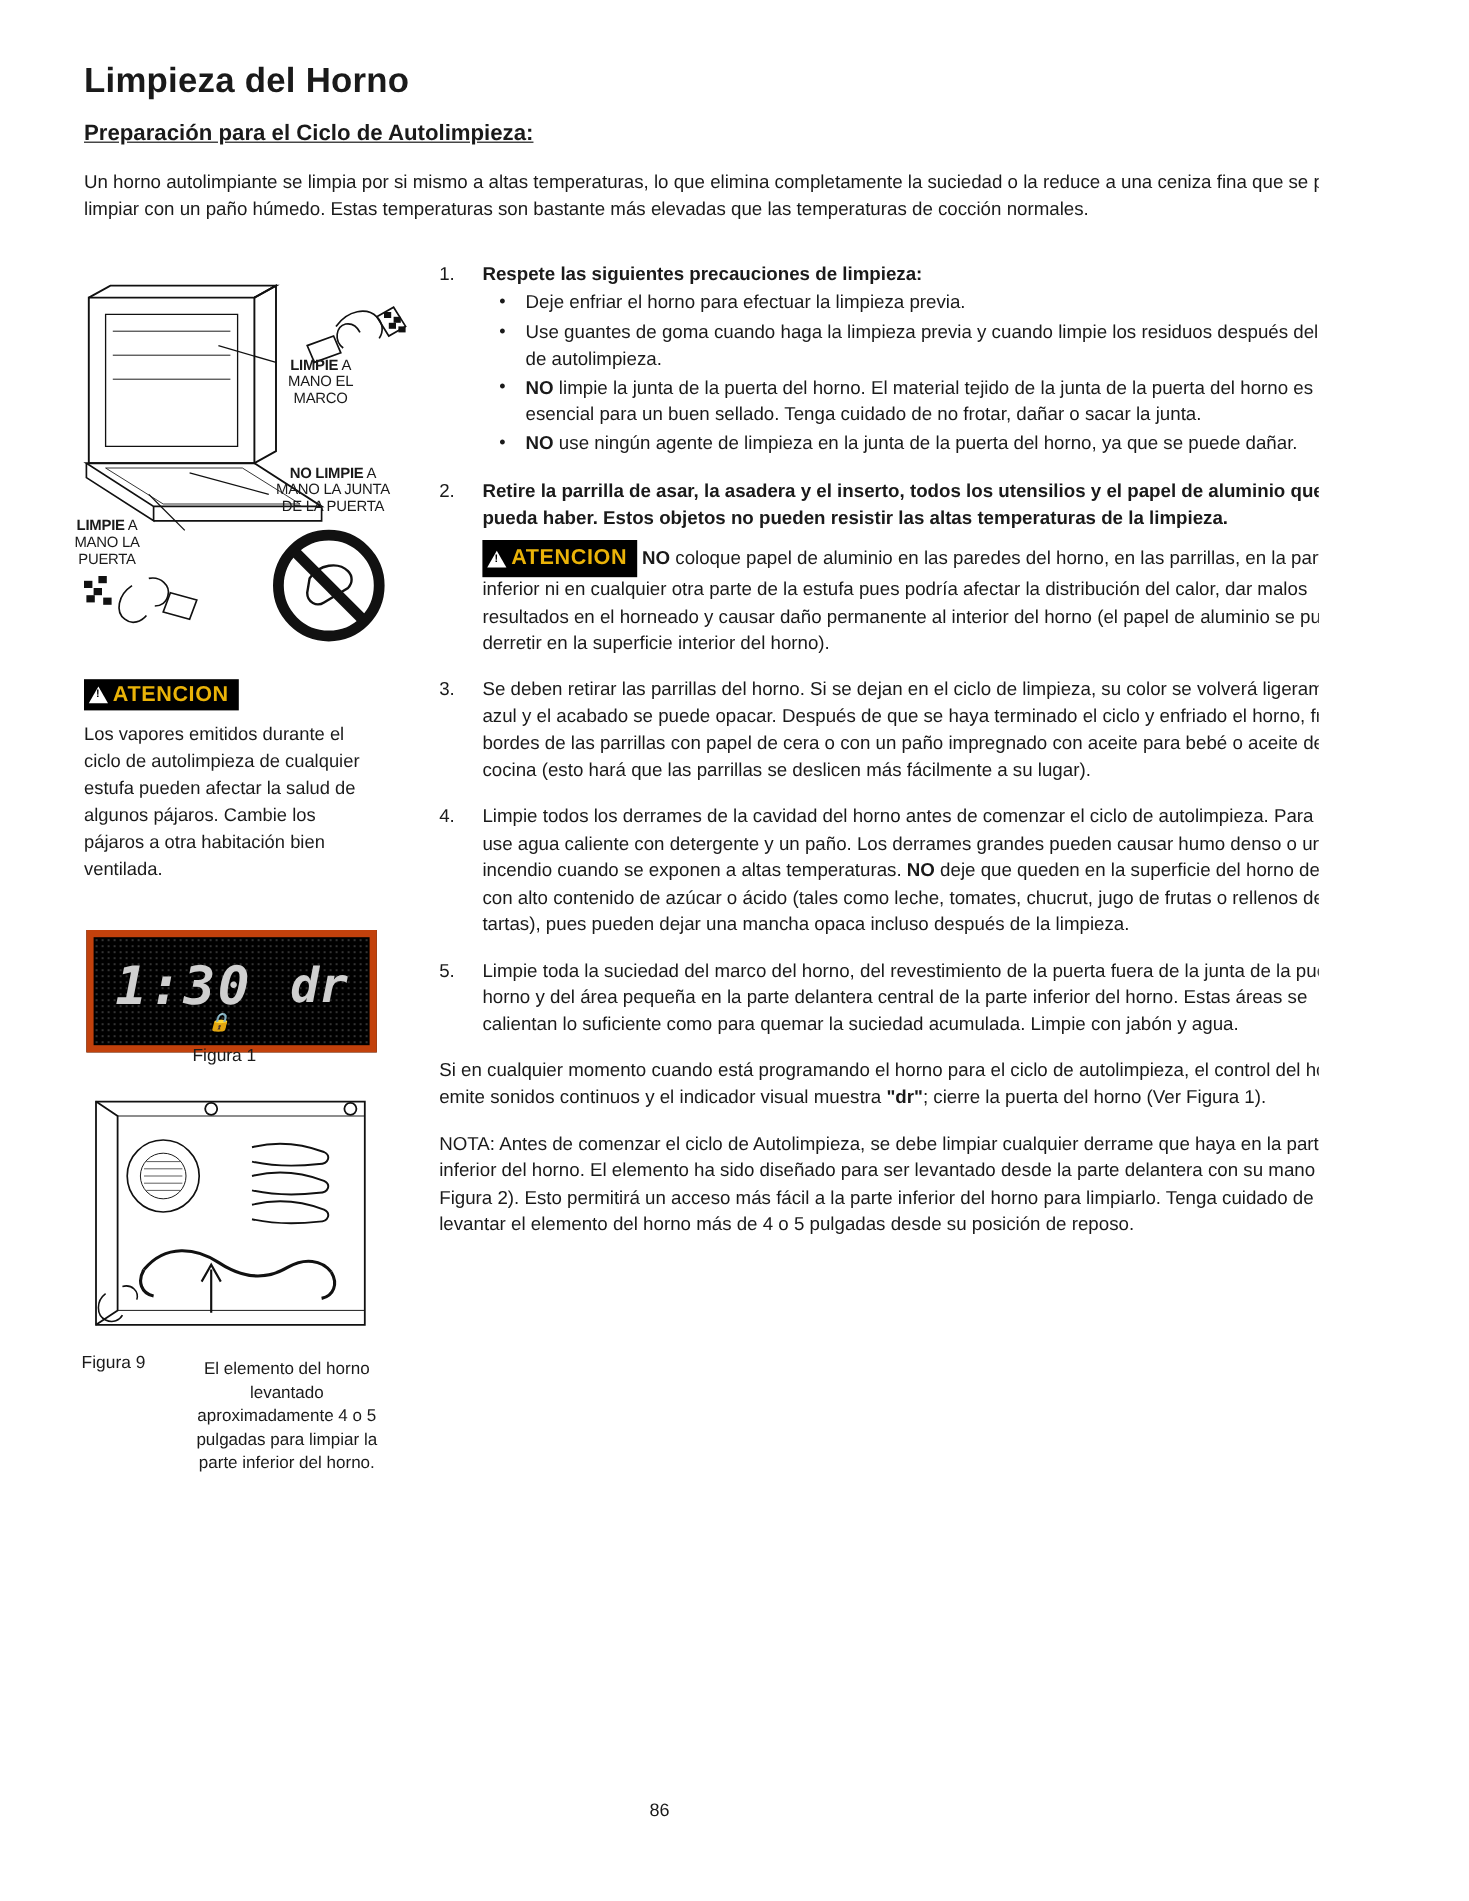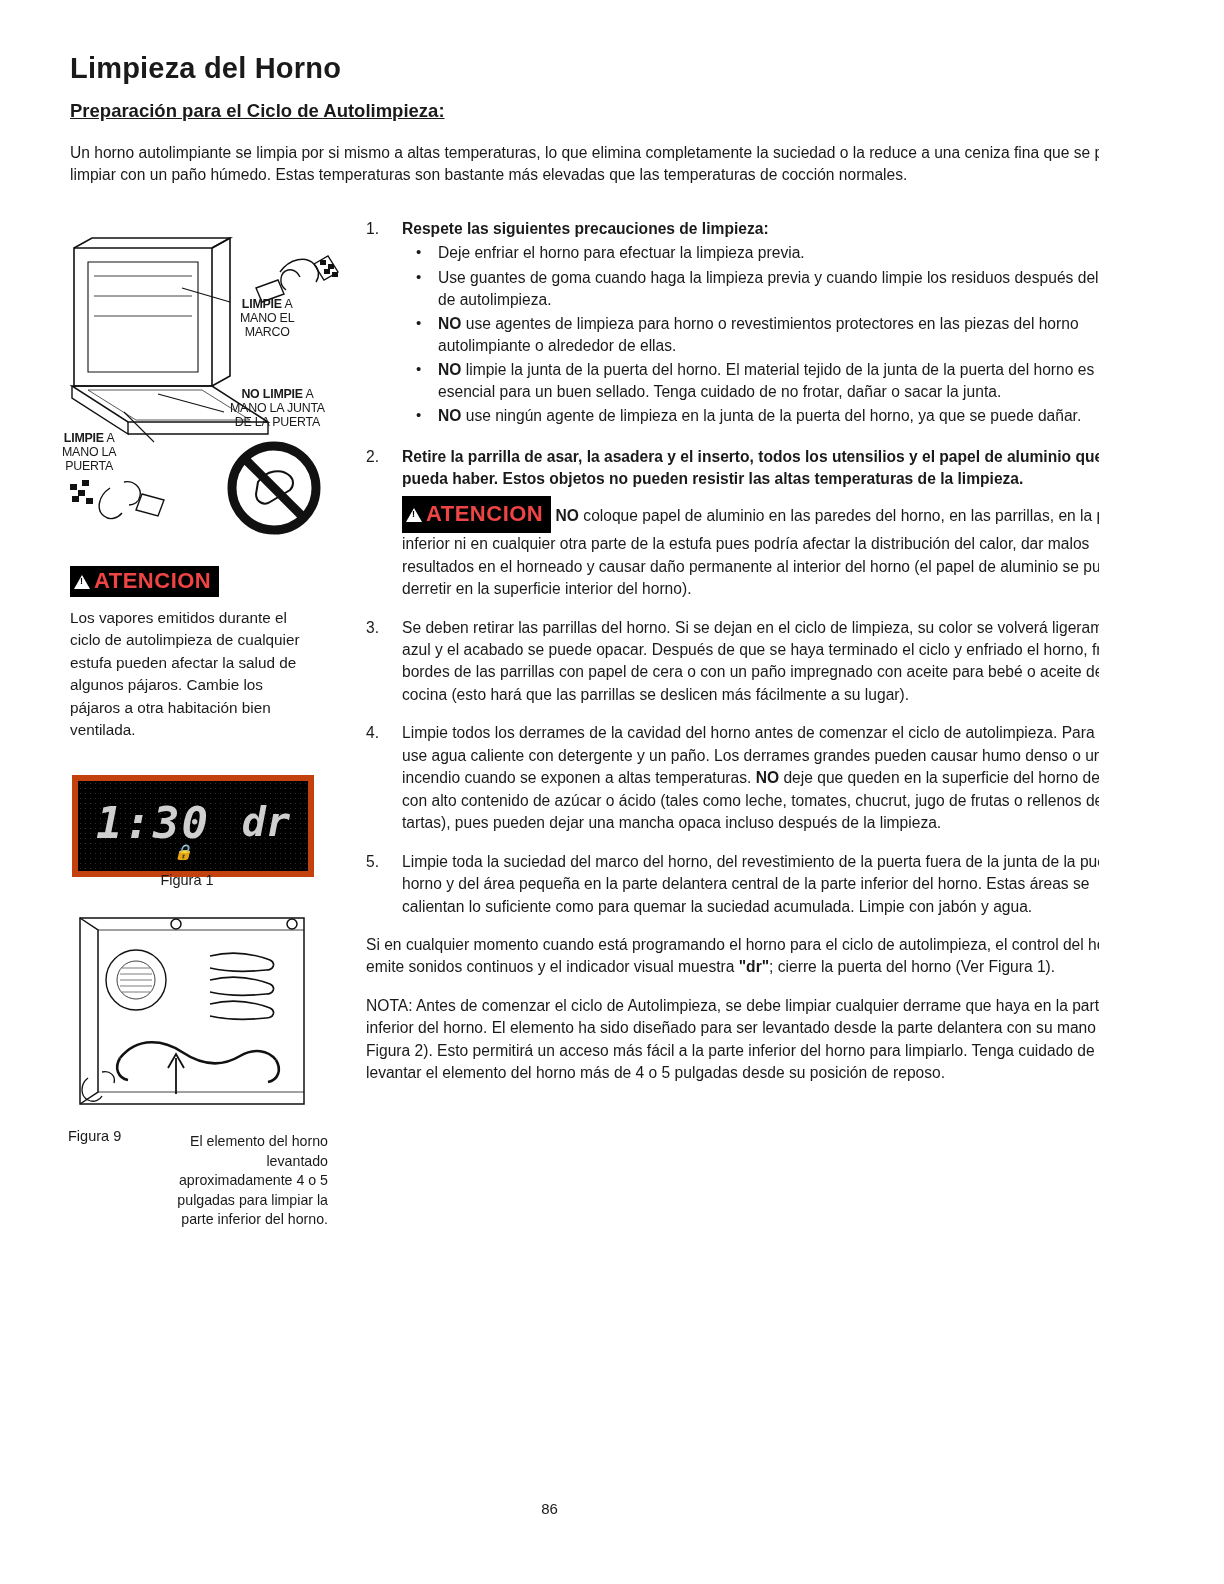--- a/index.html
+++ b/index.html
@@ -69,23 +69,23 @@
     font-size: 12.4px;
     line-height: 1.12;
     letter-spacing: -0.2px;
   }
   .callout b { font-weight: bold; }
 
   
   .atencion-badge {
     display: inline-block;
     background: #000;
-    color: #ef4444;
-    font-weight: bold;
-    font-size: 22px;
+    color: #eab308;
+    font-weight: bold;
+    font-size: 18px;
     letter-spacing: 0.5px;
     padding: 2px 8px 3px 24px;
     position: relative;
   }
   .atencion-badge .tri {
     position: absolute;
     left: 4px;
     top: 50%;
     transform: translateY(-50%);
     width: 0; height: 0;
@@ -159,21 +159,21 @@
     top: 1128px;
     font-size: 14.5px;
   }
   .fig2-note {
     position: absolute;
     left: 150px;
     top: 1132px;
     width: 178px;
     font-size: 14.2px;
     line-height: 1.38;
-    text-align: right;
+    text-align: center;
   }
 
   
   .right-col {
     position: absolute;
     left: 366px;
     top: 218px;
     width: 784px;
     font-size: 15.6px;
     line-height: 1.44;
@@ -378,21 +378,20 @@
 
   <div class="right-col">
 
     <div class="item">
       <div class="num">1.</div>
       <div class="body">
         <div class="lead">Respete las siguientes precauciones de limpieza:</div>
         <ul class="bullets">
           <li>Deje enfriar el horno para efectuar la limpieza previa.</li>
           <li>Use guantes de goma cuando haga la limpieza previa y cuando limpie los residuos después del ciclo de autolimpieza.</li>
-          <li><b class="no">NO</b> use agentes de limpieza para horno o revestimientos protectores en las piezas del horno autolimpiante o alrededor de ellas.</li>
           <li><b class="no">NO</b> limpie la junta de la puerta del horno. El material tejido de la junta de la puerta del horno es esencial para un buen sellado. Tenga cuidado de no frotar, dañar o sacar la junta.</li>
           <li><b class="no">NO</b> use ningún agente de limpieza en la junta de la puerta del horno, ya que se puede dañar.</li>
         </ul>
       </div>
     </div>
 
     <div class="item">
       <div class="num">2.</div>
       <div class="body">
         <div class="lead">Retire la parrilla de asar, la asadera y el inserto, todos los utensilios y el papel de aluminio que pueda haber. Estos objetos no pueden resistir las altas temperaturas de la limpieza.</div>

